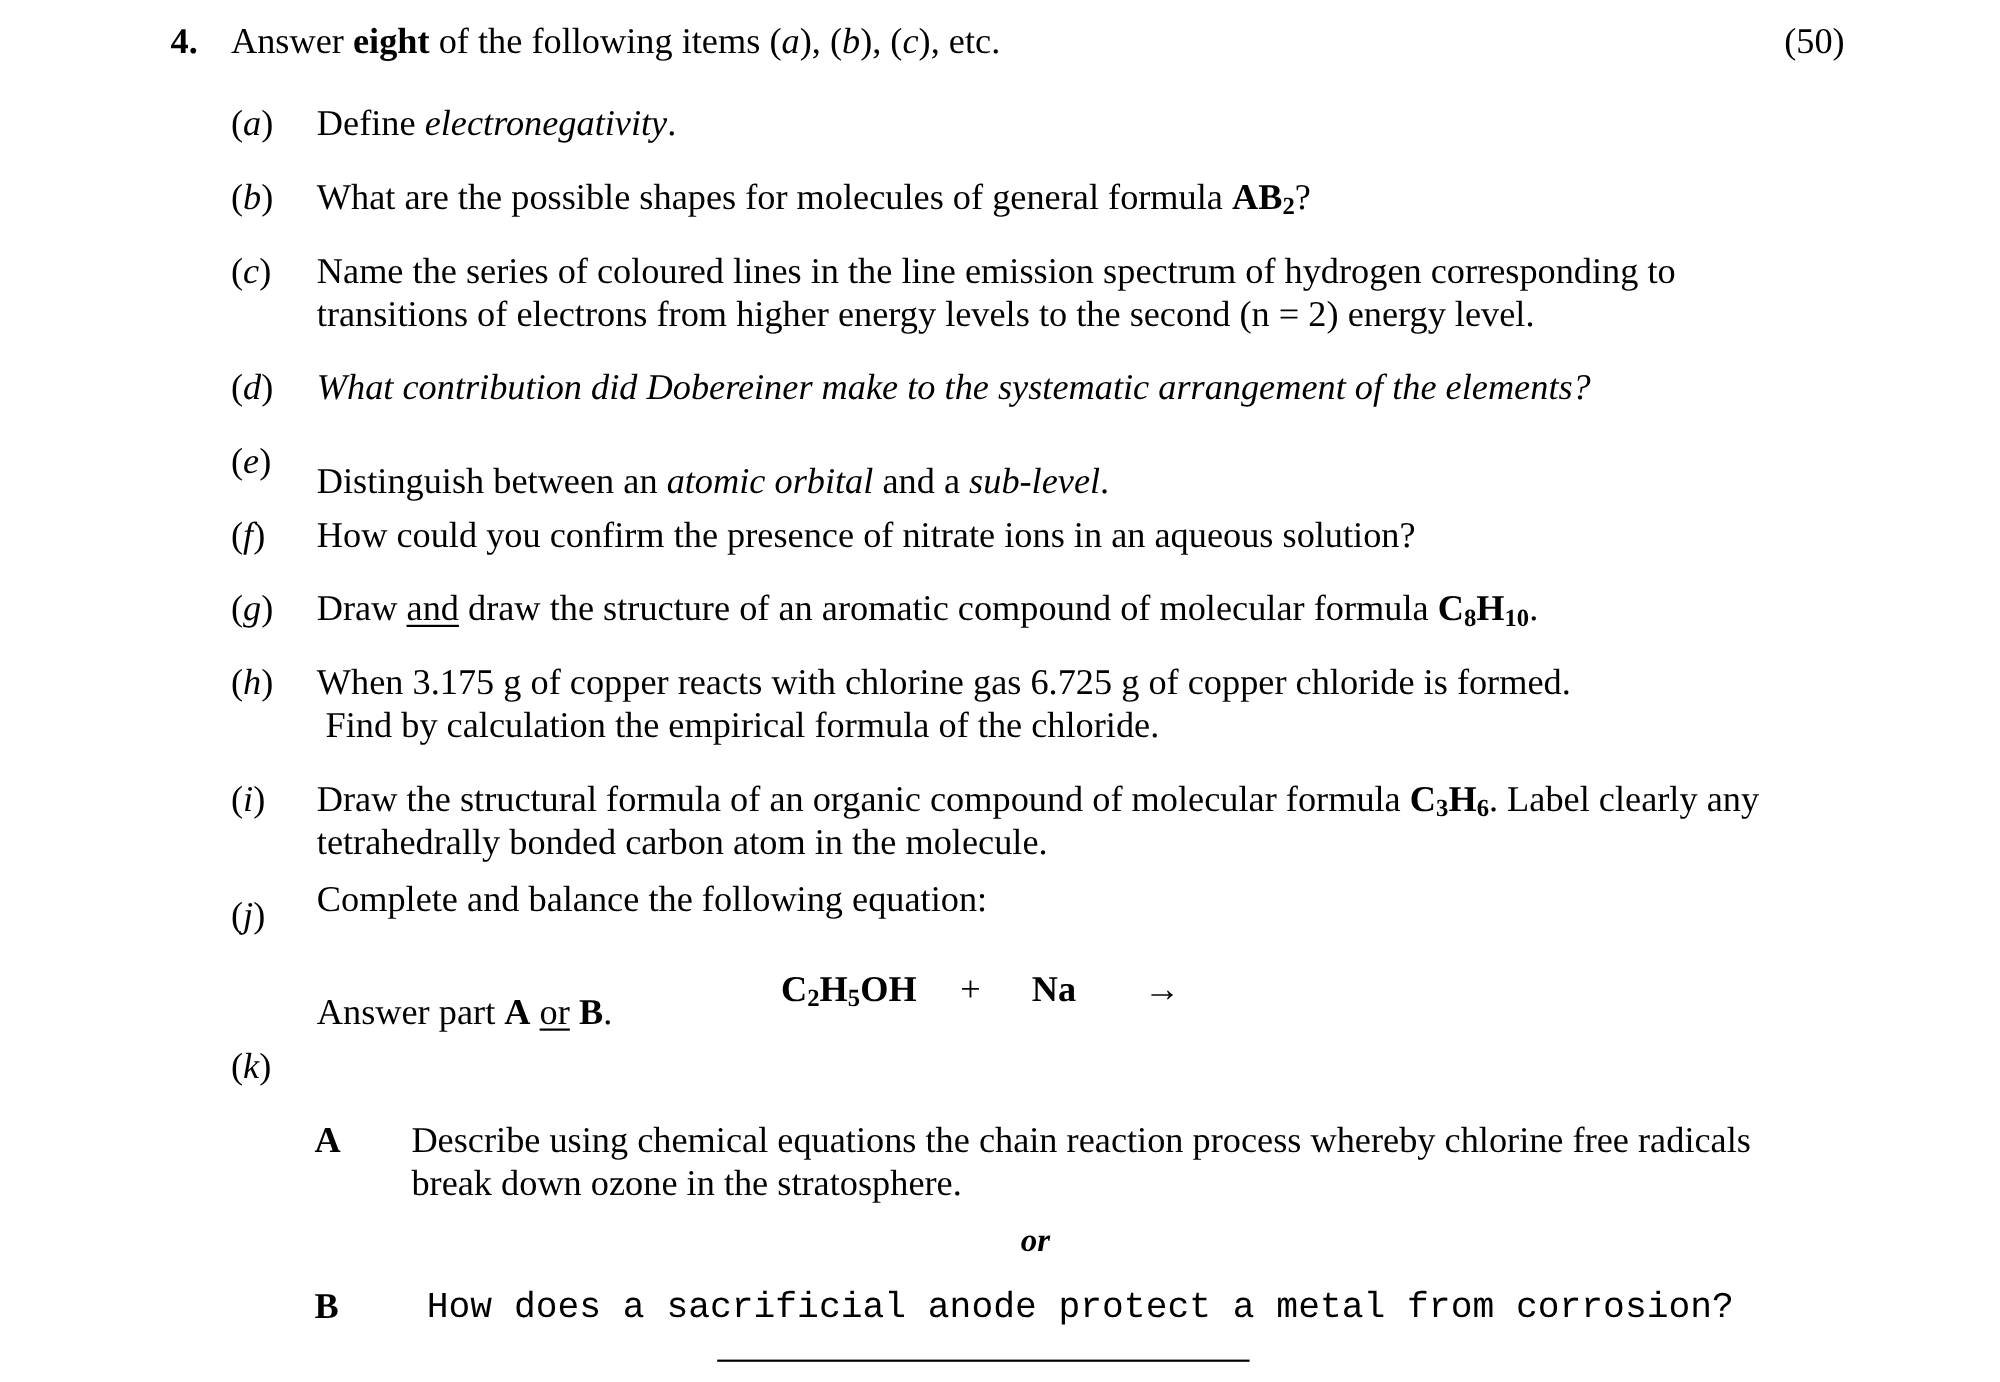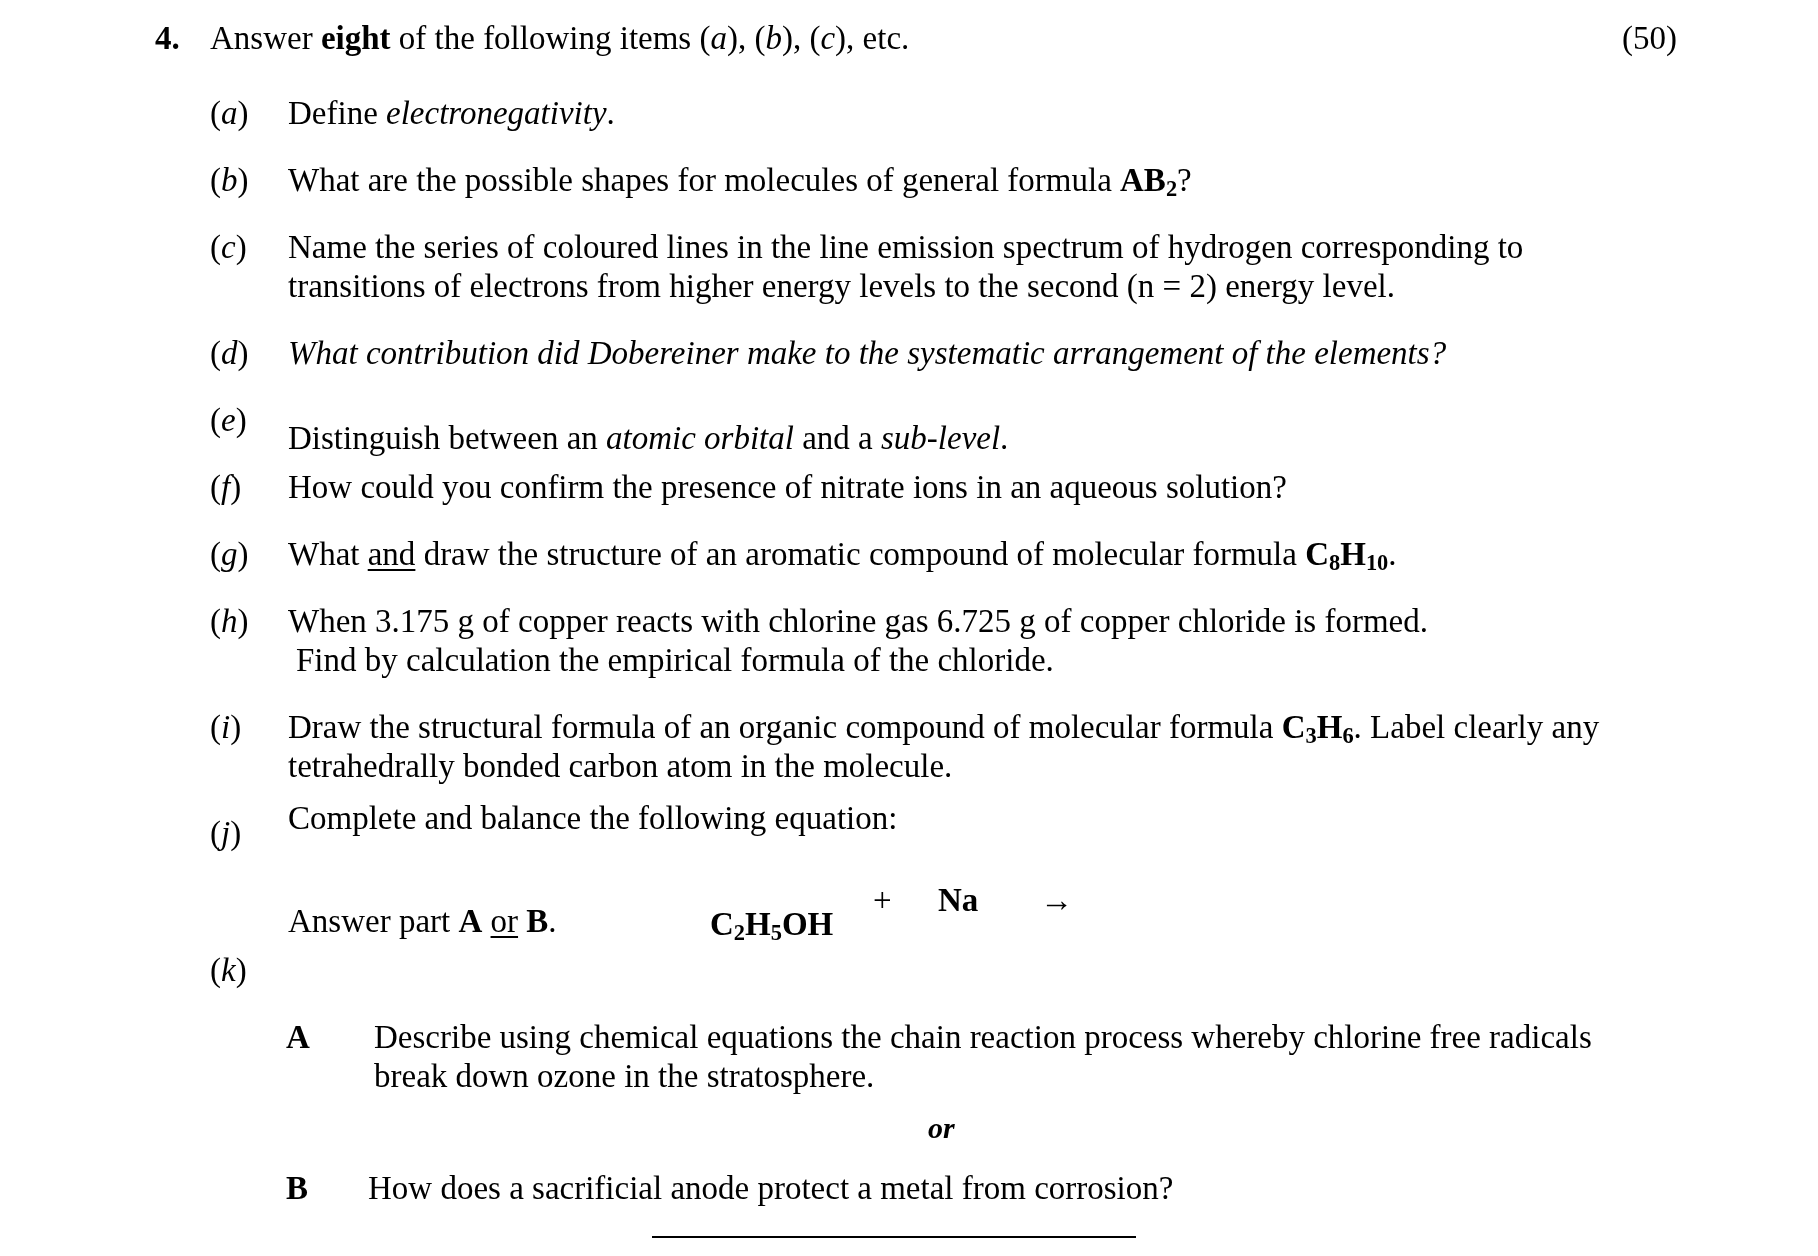--- a/index.html
+++ b/index.html
@@ -35,43 +35,43 @@
 <div class="abs" style="left:210px; top:337px;"><span>(</span><span class="i">d</span><span>)</span></div>
 <div class="abs" style="left:288px; top:337px;font-style:italic;">What contribution did Dobereiner make to the systematic arrangement of the elements?</div>
 
 <div class="abs" style="left:210px; top:404px;"><span>(</span><span class="i">e</span><span>)</span></div>
 <div class="abs" style="left:288px; top:404px;margin-top:18px;"><span>Distinguish between an </span><span class="i">atomic orbital</span><span> and a </span><span class="i">sub-level</span><span>.</span></div>
 
 <div class="abs" style="left:210px; top:471px;"><span>(</span><span class="i">f</span><span>)</span></div>
 <div class="abs" style="left:288px; top:471px;text-align:right;">How could you confirm the presence of nitrate ions in an aqueous solution?</div>
 
 <div class="abs" style="left:210px; top:538px;"><span>(</span><span class="i">g</span><span>)</span></div>
-<div class="abs" style="left:288px; top:538px;"><span>What </span><span class="u">and</span><span> draw the structure of an aromatic compound of molecular formula </span><span class="b"><span>C</span><sub>8</sub><span>H</span><sub>10</sub></span><span>.</span></div>
+<div class="abs" style="left:288px; top:538px;"><span>Draw </span><span class="u">and</span><span> draw the structure of an aromatic compound of molecular formula </span><span class="b"><span>C</span><sub>8</sub><span>H</span><sub>10</sub></span><span>.</span></div>
 
 <div class="abs" style="left:210px; top:605px;"><span>(</span><span class="i">h</span><span>)</span></div>
 <div class="abs" style="left:288px; top:605px;">When 3.175 g of copper reacts with chlorine gas 6.725 g of copper chloride is formed.</div>
 <div class="abs" style="left:296px; top:644px;">Find by calculation the empirical formula of the chloride.</div>
 
 <div class="abs" style="left:210px; top:711px;"><span>(</span><span class="i">i</span><span>)</span></div>
 <div class="abs" style="left:288px; top:711px;"><span>Draw the structural formula of an organic compound of molecular formula </span><span class="b"><span>C</span><sub>3</sub><span>H</span><sub>6</sub></span><span>. Label clearly any</span></div>
 <div class="abs" style="left:288px; top:750px;">tetrahedrally bonded carbon atom in the molecule.</div>
 
 <div class="abs" style="left:210px; top:817px;"><span>(</span><span class="i">j</span><span>)</span></div>
 <div class="abs" style="left:288px; top:802px;text-align:center;">Complete and balance the following equation:</div>
 
-<div class="abs b" style="left:710px; top:884px;margin-top:24px;"><span>C</span><sub>2</sub><span>H</span><sub>5</sub><span>OH</span></div>
+<div class="abs b" style="left:710px; top:884px;"><span>C</span><sub>2</sub><span>H</span><sub>5</sub><span>OH</span></div>
 <div class="abs" style="left:873px; top:884px;">+</div>
 <div class="abs b" style="left:938px; top:884px;">Na</div>
 <div class="abs" style="left:1040px; top:884px;">→</div>
 
 <div class="abs" style="left:210px; top:954px;"><span>(</span><span class="i">k</span><span>)</span></div>
 <div class="abs" style="left:288px; top:905px;"><span>Answer part </span><span class="b">A</span><span> </span><span class="u">or</span><span> </span><span class="b">B</span><span>.</span></div>
 
 <div class="abs b" style="left:286px; top:1021px;">A</div>
 <div class="abs" style="left:374px; top:1021px;">Describe using chemical equations the chain reaction process whereby chlorine free radicals</div>
 <div class="abs" style="left:374px; top:1060px;">break down ozone in the stratosphere.</div>
 
 <div class="abs b i" style="left:928px; top:1113px; font-size:30px;">or</div>
 
 <div class="abs b" style="left:286px; top:1172px;">B</div>
-<div class="abs" style="left:368px; top:1172px;">How does a sacrificial anode protect a metal from corrosion?</div>
+<div class="abs" style="left:388px; top:1172px;font-family:Liberation Mono, monospace;">How does a sacrificial anode protect a metal from corrosion?</div>
 
 <div class="rule" style="left:652px; top:1236px; width:484px;"></div>
 
 </body></html>

